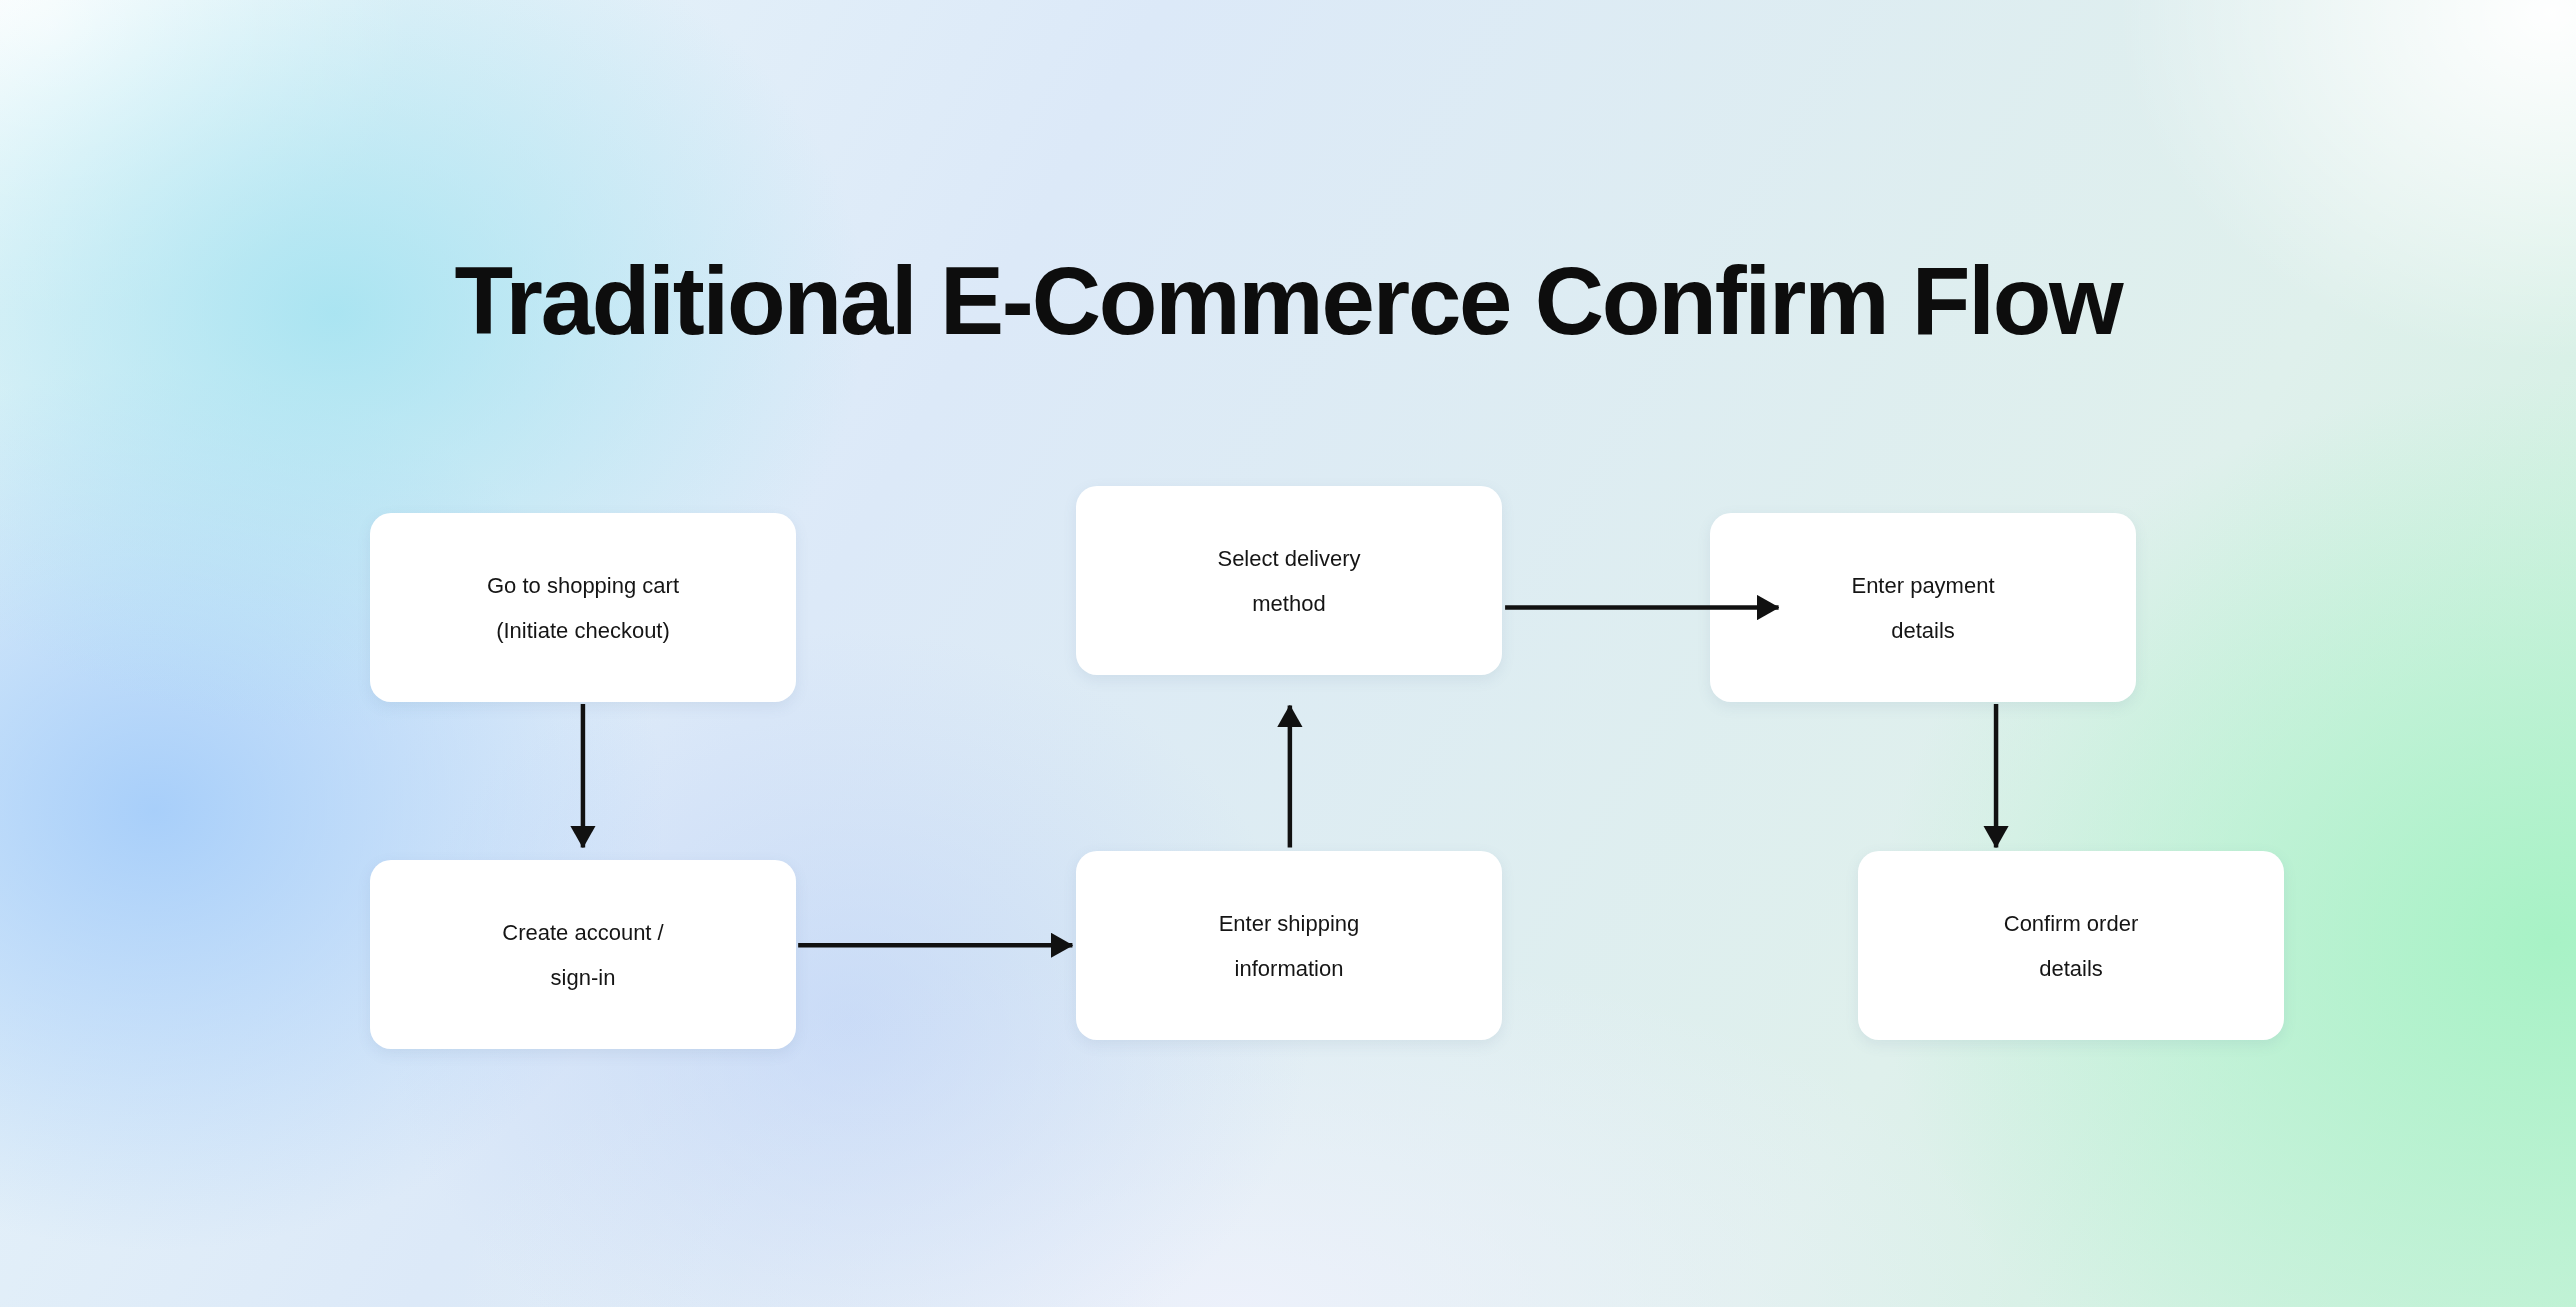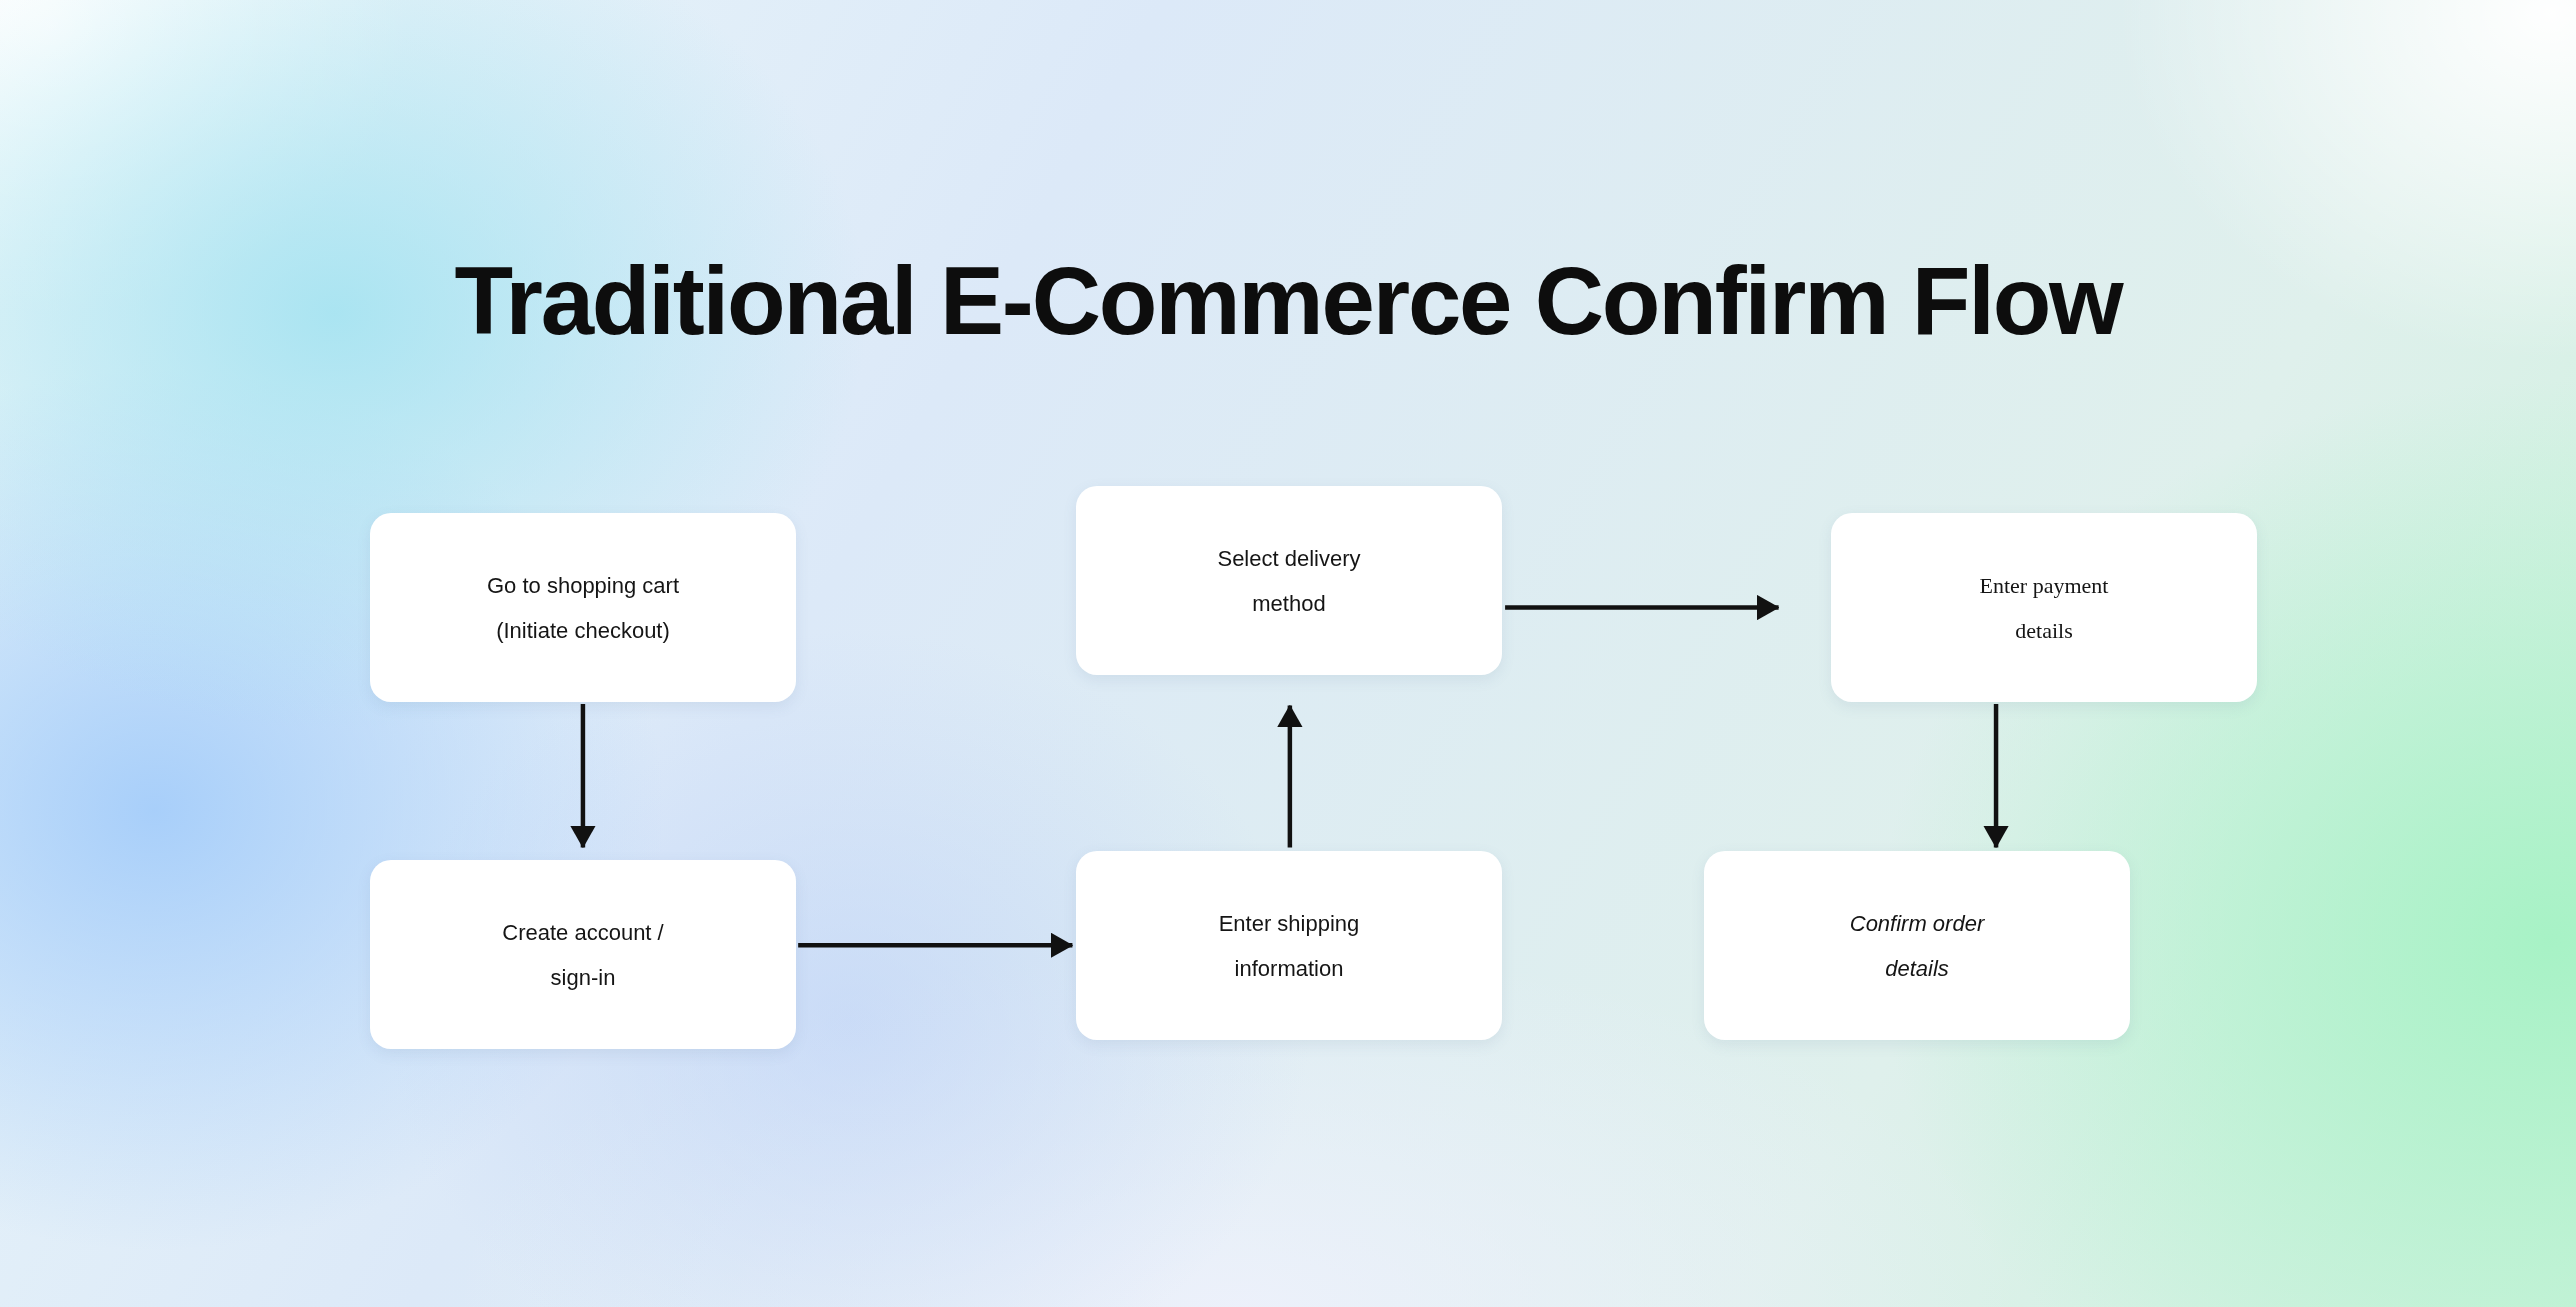--- a/index.html
+++ b/index.html
@@ -47,22 +47,22 @@
     text-align: center;
     font-size: 22px;
     line-height: 45px;
     color: #151515;
     white-space: pre-line;
   }
   .n-cart     { left: 370px;  top: 513px;  }
   .n-account  { left: 370px;  top: 851px; margin-top: 9px; }
   .n-shipping { left: 1076px; top: 851px; }
   .n-delivery { left: 1076px; top: 486px;  }
-  .n-payment  { left: 1831px; top: 513px; font-family: Liberation Serif, serif;  }
-  .n-confirm  { left: 1704px; top: 851px; font-style: italic; }
+  .n-payment  { left: 1710px; top: 513px;  }
+  .n-confirm  { left: 1858px; top: 851px; }
   .arrows {
     position: absolute;
     left: 0; top: 0;
     width: 2576px;
     height: 1307px;
     pointer-events: none;
   }
   .arrows line { stroke: #111111; stroke-width: 6; }
 </style>
 </head>

